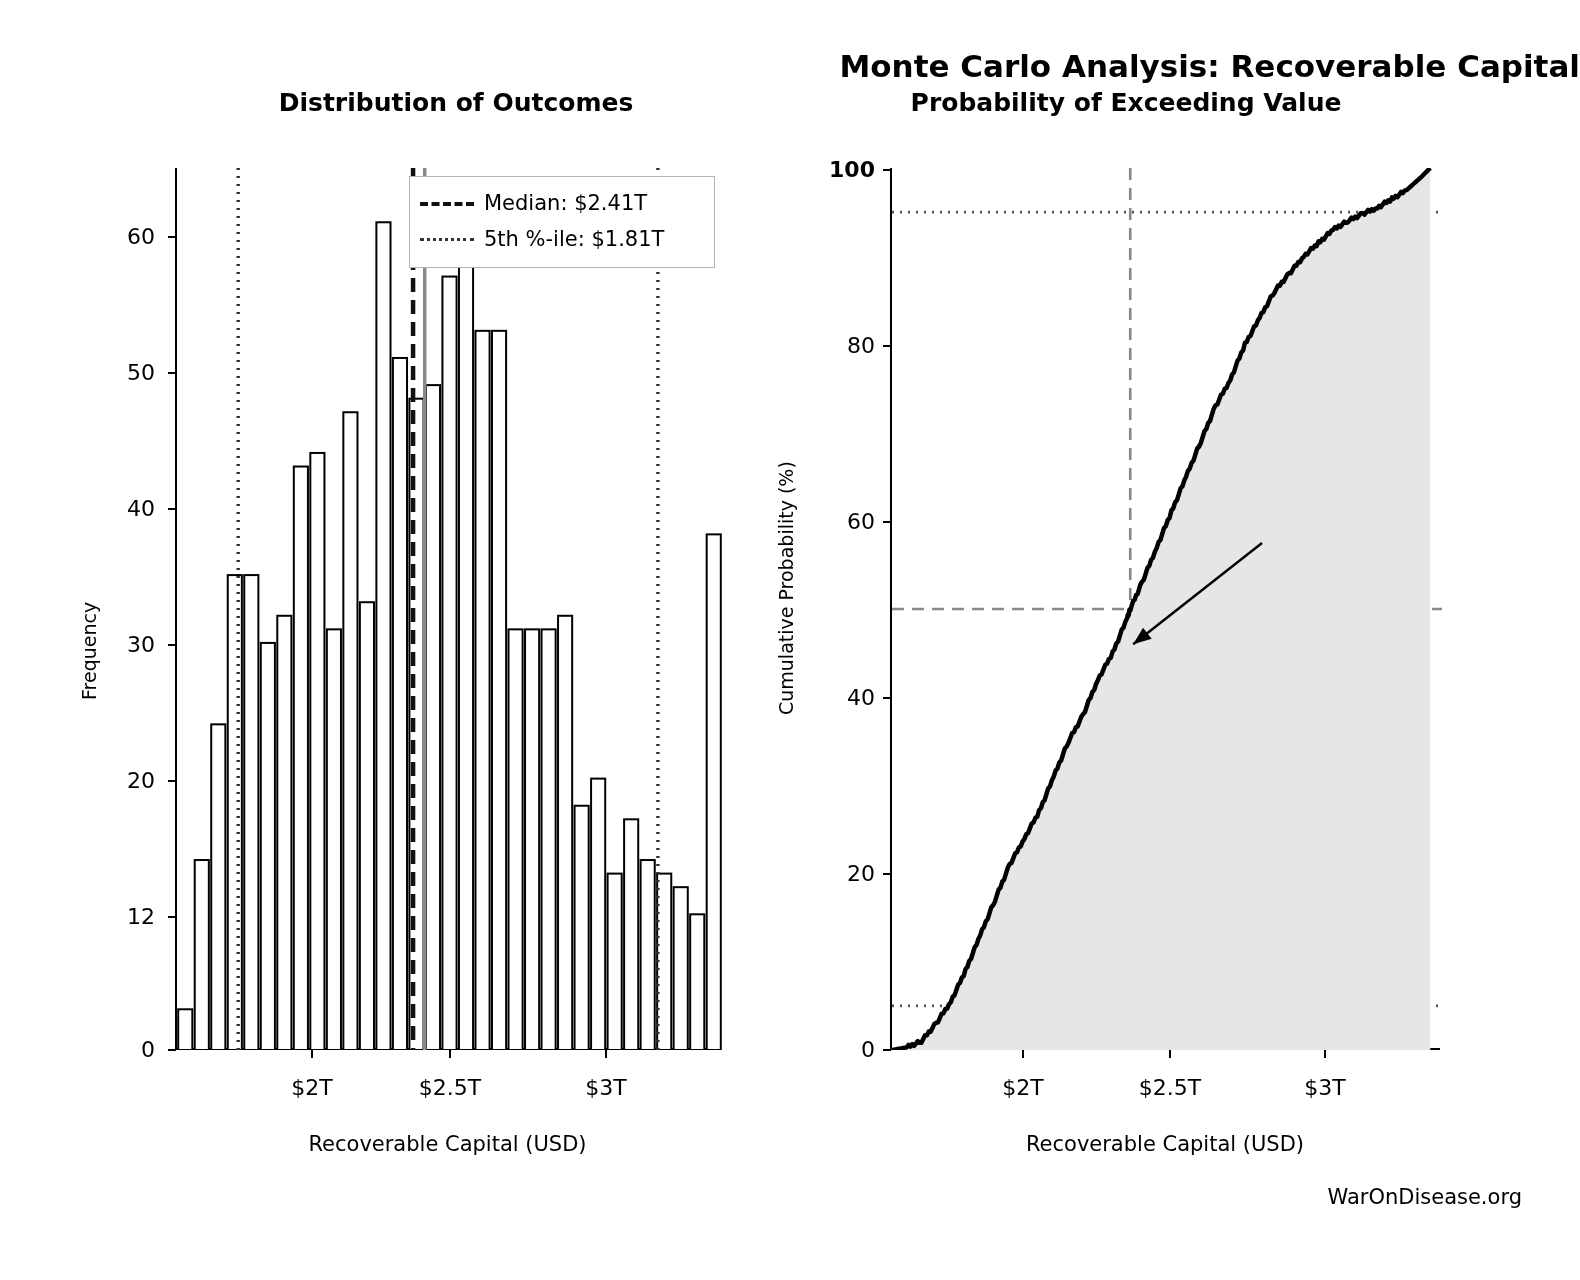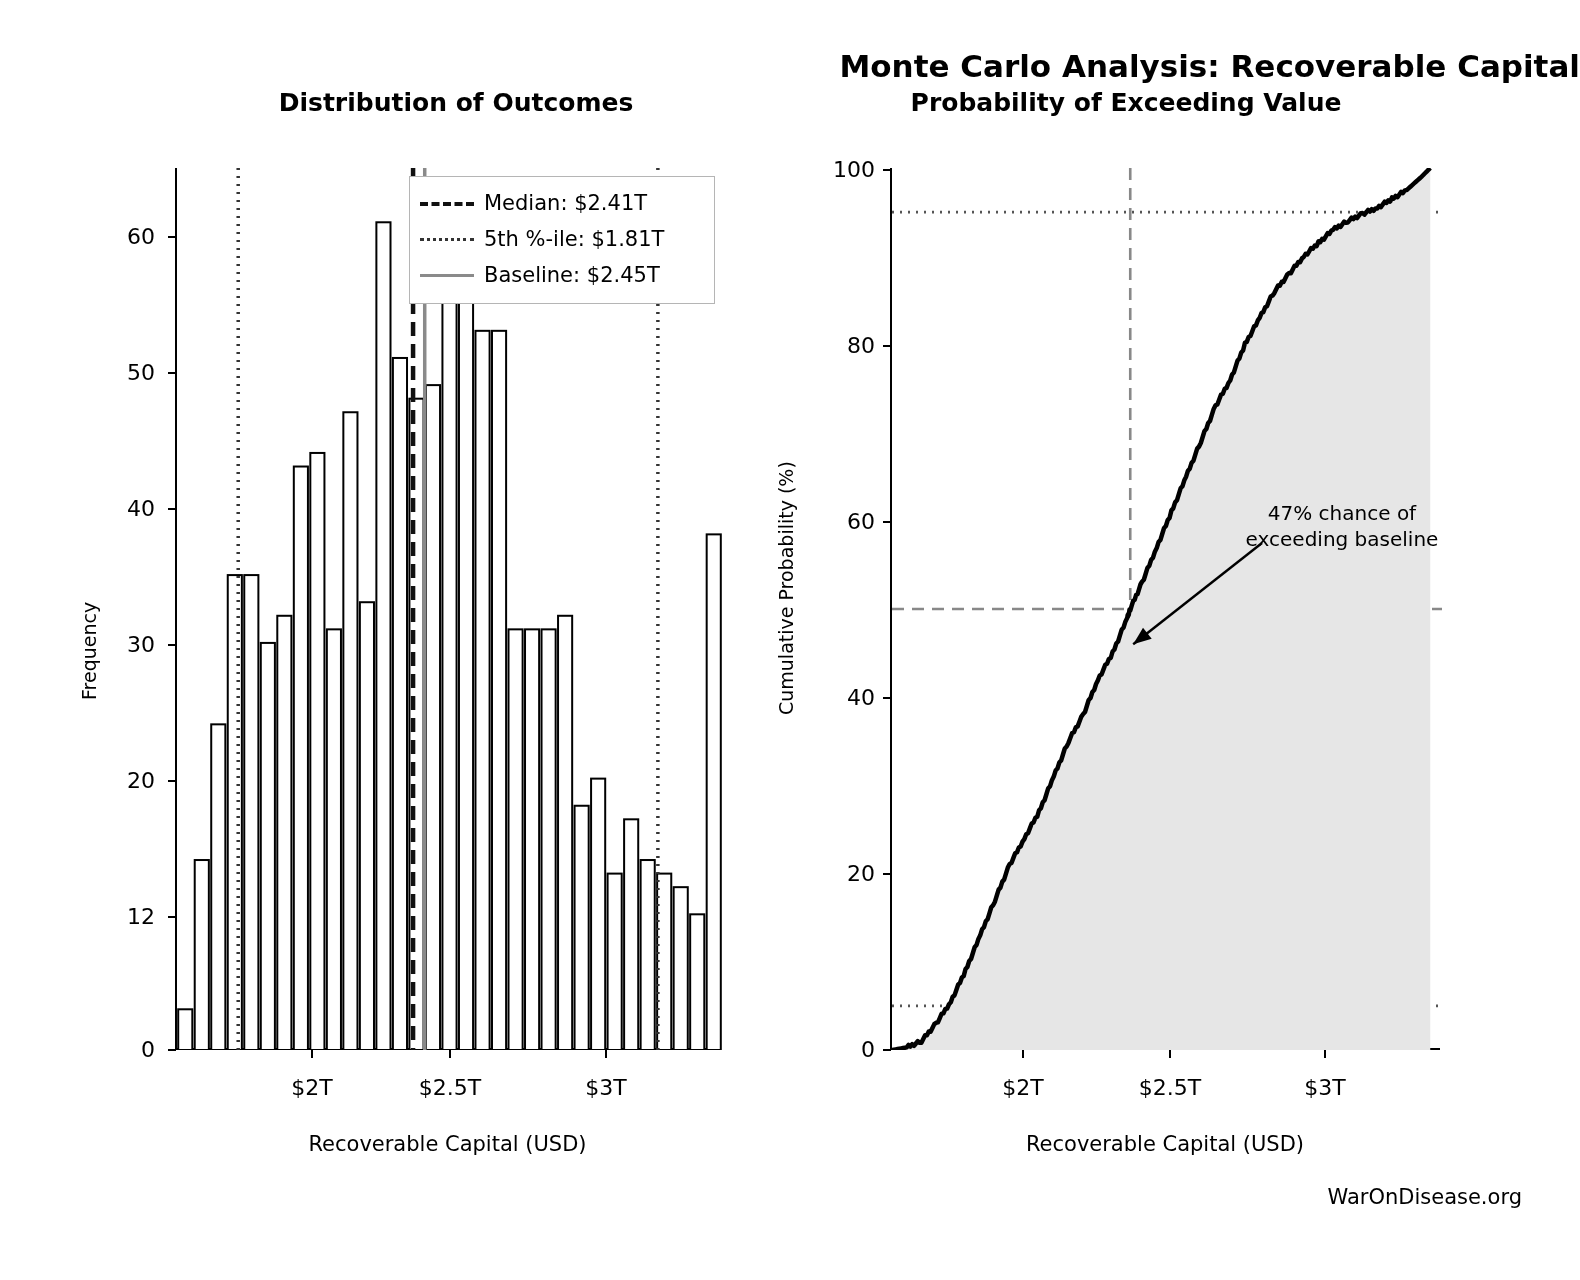--- a/index.html
+++ b/index.html
@@ -267,37 +267,31 @@
           <span class="lk-dashed"></span>
         </span>
       <span class="legend-label">Median: $2.41T</span>
     </div>
     <div class="legend-row">
       <span class="legend-key">
           <span class="lk-dotted1"></span>
         </span>
       <span class="legend-label">5th %-ile: $1.81T</span>
     </div>
-    <div class="legend-row">
-      <span class="legend-key">
-          <span class="lk-solid"></span>
-        </span>
-      <span class="legend-label">Baseline: $2.45T</span>
-    </div>
   </div>
 
   <div class="ylabel" id="ylabel-right">Cumulative Probability (%)</div>
   <div class="xlabel" id="xlabel-right">Recoverable Capital (USD)</div>
 
   <div class="ytick" style="left:815px; top:1037px; width:60px;">0</div>
   <div class="ytick" style="left:815px; top:861px; width:60px;">20</div>
   <div class="ytick" style="left:815px; top:685px; width:60px;">40</div>
   <div class="ytick" style="left:815px; top:509px; width:60px;">60</div>
   <div class="ytick" style="left:815px; top:333px; width:60px;">80</div>
-  <div class="ytick" style="left:805px; top:157px; width:70px;">100</div>
+  <div class="ytick" style="left:805px; top:157px; width:70px;font-weight:bold;">100</div>
 
   <div class="tickmark" style="left:883px; top:1049px; width:8px; height:2px;"></div>
   <div class="tickmark" style="left:883px; top:873px; width:8px; height:2px;"></div>
   <div class="tickmark" style="left:883px; top:697px; width:8px; height:2px;"></div>
   <div class="tickmark" style="left:883px; top:521px; width:8px; height:2px;"></div>
   <div class="tickmark" style="left:883px; top:345px; width:8px; height:2px;"></div>
   <div class="tickmark" style="left:883px; top:169px; width:8px; height:2px;"></div>
 
   <div class="xtick" style="left:963px; top:1075px; width:120px;">$2T</div>
   <div class="xtick" style="left:1110px; top:1075px; width:120px;">$2.5T</div>
@@ -313,20 +307,16 @@
         <line x1="0" y1="441.00" x2="550" y2="441.00" stroke="#888888" stroke-width="2.6" stroke-dasharray="12,8"></line>
         <line x1="0" y1="44.10" x2="550" y2="44.10" stroke="#555555" stroke-width="2.6" stroke-dasharray="2,6"></line>
         <line x1="238.24" y1="0" x2="238.24" y2="882" stroke="#888888" stroke-width="2.6" stroke-dasharray="12,8"></line>
         <path d="M0.00,882.00 L1.84,881.67 L3.68,881.34 L5.51,881.01 L7.35,880.68 L9.19,880.35 L11.03,880.02 L12.87,879.68 L14.71,879.35 L16.54,876.98 L18.38,878.61 L20.22,876.24 L22.06,877.87 L23.90,875.50 L25.74,873.12 L27.57,874.75 L29.41,874.78 L31.25,870.97 L33.09,867.17 L34.93,867.36 L36.76,863.56 L38.60,863.75 L40.44,859.95 L42.28,856.14 L44.12,854.74 L45.96,854.38 L47.79,850.03 L49.63,845.67 L51.47,845.31 L53.31,840.96 L55.15,840.60 L56.99,836.25 L58.82,834.29 L60.66,828.83 L62.50,827.37 L64.34,821.91 L66.18,816.46 L68.01,815.00 L69.85,809.54 L71.69,808.08 L73.53,801.02 L75.37,799.01 L77.21,793.00 L79.04,790.99 L80.88,784.98 L82.72,778.97 L84.56,776.96 L86.40,770.95 L88.24,767.34 L90.07,761.33 L91.91,759.32 L93.75,753.31 L95.59,751.30 L97.43,745.29 L99.26,739.28 L101.10,737.27 L102.94,733.66 L104.78,727.65 L106.62,721.64 L108.46,719.63 L110.29,713.62 L112.13,711.61 L113.97,705.60 L115.81,699.59 L117.65,695.98 L119.49,695.07 L121.32,690.16 L123.16,685.26 L125.00,684.35 L126.84,679.44 L128.68,678.54 L130.51,673.63 L132.35,671.12 L134.19,666.21 L136.03,665.31 L137.87,660.40 L139.71,655.49 L141.54,654.58 L143.38,649.68 L145.22,648.77 L147.06,642.26 L148.90,640.25 L150.74,634.24 L152.57,632.23 L154.41,626.22 L156.25,620.21 L158.09,618.20 L159.93,612.19 L161.76,608.58 L163.60,602.57 L165.44,600.56 L167.28,594.55 L169.12,592.54 L170.96,586.53 L172.79,580.52 L174.63,578.51 L176.47,574.90 L178.31,569.99 L180.15,565.08 L181.99,564.18 L183.82,559.27 L185.66,558.36 L187.50,553.45 L189.34,548.55 L191.18,546.04 L193.01,544.03 L194.85,538.02 L196.69,532.01 L198.53,530.00 L200.37,523.99 L202.21,521.98 L204.04,515.97 L205.88,512.36 L207.72,507.45 L209.56,506.55 L211.40,501.64 L213.24,496.73 L215.07,495.82 L216.91,490.91 L218.75,490.01 L220.59,483.50 L222.43,481.49 L224.26,475.48 L226.10,473.47 L227.94,467.46 L229.78,461.45 L231.62,459.44 L233.46,453.43 L235.29,449.82 L235.66,447.12 L236.03,448.42 L236.40,445.71 L236.76,447.01 L237.13,444.31 L237.50,441.60 L237.87,442.90 L238.24,442.60 L239.71,437.69 L241.18,432.78 L242.65,431.88 L244.12,426.97 L245.59,426.06 L247.06,421.15 L248.53,416.25 L250.00,413.74 L251.84,411.73 L253.68,405.72 L255.51,399.71 L257.35,397.70 L259.19,391.69 L261.03,389.68 L262.87,383.67 L264.71,380.06 L266.54,374.05 L268.38,372.04 L270.22,366.03 L272.06,360.02 L273.90,358.01 L275.74,352.00 L277.57,349.99 L279.41,342.38 L281.25,340.37 L283.09,334.36 L284.93,332.35 L286.76,326.34 L288.60,320.33 L290.44,318.32 L292.28,312.31 L294.12,308.70 L295.96,302.69 L297.79,300.68 L299.63,294.67 L301.47,292.66 L303.31,286.65 L305.15,280.64 L306.99,278.63 L308.82,275.02 L310.66,269.01 L312.50,263.00 L314.34,260.99 L316.18,254.98 L318.01,252.97 L319.85,246.96 L321.69,240.95 L323.53,237.34 L325.37,236.43 L327.21,231.52 L329.04,226.62 L330.88,225.71 L332.72,220.80 L334.56,219.89 L336.40,214.99 L338.24,212.48 L340.07,206.47 L341.91,204.46 L343.75,198.45 L345.59,192.44 L347.43,190.43 L349.26,184.42 L351.10,182.41 L352.94,174.80 L354.78,173.89 L356.62,168.98 L358.46,168.08 L360.29,163.17 L362.13,158.26 L363.97,157.36 L365.81,152.45 L367.65,149.94 L369.49,145.03 L371.32,144.13 L373.16,139.22 L375.00,138.31 L376.84,133.40 L378.68,128.50 L380.51,127.59 L382.35,125.08 L384.19,121.28 L386.03,117.47 L387.87,117.67 L389.71,113.86 L391.54,114.06 L393.38,110.25 L395.22,106.45 L397.06,105.04 L398.90,105.24 L400.74,101.43 L402.57,97.63 L404.41,97.82 L406.25,94.01 L408.09,94.21 L409.93,90.40 L411.76,89.00 L413.60,85.75 L415.44,86.49 L417.28,83.24 L419.12,79.98 L420.96,80.73 L422.79,77.48 L424.63,78.22 L426.47,73.37 L428.31,74.12 L430.15,70.86 L431.99,71.61 L433.82,68.35 L435.66,65.10 L437.50,65.85 L439.34,62.59 L441.18,61.74 L443.01,59.04 L444.85,60.34 L446.69,57.63 L448.53,58.93 L450.37,56.23 L452.21,53.53 L454.04,54.82 L455.88,54.52 L457.72,52.04 L459.56,49.56 L461.40,51.07 L463.24,48.59 L465.07,50.11 L466.91,47.63 L468.75,45.15 L470.59,45.06 L472.43,46.69 L474.26,44.32 L476.10,41.95 L477.94,43.58 L479.78,41.21 L481.62,42.83 L483.46,40.46 L485.29,40.49 L487.13,37.79 L488.97,39.09 L490.81,36.38 L492.65,33.68 L494.49,34.98 L496.32,32.28 L498.16,33.57 L500.00,29.27 L501.84,30.57 L503.68,27.87 L505.51,29.16 L507.35,26.46 L509.19,23.76 L511.03,25.06 L512.87,22.35 L514.71,22.05 L516.54,20.40 L518.38,18.74 L520.22,17.09 L522.06,15.44 L523.90,13.78 L525.74,12.13 L527.57,10.47 L529.41,8.82 L530.51,7.72 L531.62,6.62 L532.72,5.51 L533.82,4.41 L534.93,3.31 L536.03,2.21 L537.13,1.10 L538.24,0.00 L538.24,882 L0.00,882 Z" fill="#e6e6e6" stroke="none"></path>
         <path d="M0.00,882.00 L1.84,881.67 L3.68,881.34 L5.51,881.01 L7.35,880.68 L9.19,880.35 L11.03,880.02 L12.87,879.68 L14.71,879.35 L16.54,876.98 L18.38,878.61 L20.22,876.24 L22.06,877.87 L23.90,875.50 L25.74,873.12 L27.57,874.75 L29.41,874.78 L31.25,870.97 L33.09,867.17 L34.93,867.36 L36.76,863.56 L38.60,863.75 L40.44,859.95 L42.28,856.14 L44.12,854.74 L45.96,854.38 L47.79,850.03 L49.63,845.67 L51.47,845.31 L53.31,840.96 L55.15,840.60 L56.99,836.25 L58.82,834.29 L60.66,828.83 L62.50,827.37 L64.34,821.91 L66.18,816.46 L68.01,815.00 L69.85,809.54 L71.69,808.08 L73.53,801.02 L75.37,799.01 L77.21,793.00 L79.04,790.99 L80.88,784.98 L82.72,778.97 L84.56,776.96 L86.40,770.95 L88.24,767.34 L90.07,761.33 L91.91,759.32 L93.75,753.31 L95.59,751.30 L97.43,745.29 L99.26,739.28 L101.10,737.27 L102.94,733.66 L104.78,727.65 L106.62,721.64 L108.46,719.63 L110.29,713.62 L112.13,711.61 L113.97,705.60 L115.81,699.59 L117.65,695.98 L119.49,695.07 L121.32,690.16 L123.16,685.26 L125.00,684.35 L126.84,679.44 L128.68,678.54 L130.51,673.63 L132.35,671.12 L134.19,666.21 L136.03,665.31 L137.87,660.40 L139.71,655.49 L141.54,654.58 L143.38,649.68 L145.22,648.77 L147.06,642.26 L148.90,640.25 L150.74,634.24 L152.57,632.23 L154.41,626.22 L156.25,620.21 L158.09,618.20 L159.93,612.19 L161.76,608.58 L163.60,602.57 L165.44,600.56 L167.28,594.55 L169.12,592.54 L170.96,586.53 L172.79,580.52 L174.63,578.51 L176.47,574.90 L178.31,569.99 L180.15,565.08 L181.99,564.18 L183.82,559.27 L185.66,558.36 L187.50,553.45 L189.34,548.55 L191.18,546.04 L193.01,544.03 L194.85,538.02 L196.69,532.01 L198.53,530.00 L200.37,523.99 L202.21,521.98 L204.04,515.97 L205.88,512.36 L207.72,507.45 L209.56,506.55 L211.40,501.64 L213.24,496.73 L215.07,495.82 L216.91,490.91 L218.75,490.01 L220.59,483.50 L222.43,481.49 L224.26,475.48 L226.10,473.47 L227.94,467.46 L229.78,461.45 L231.62,459.44 L233.46,453.43 L235.29,449.82 L235.66,447.12 L236.03,448.42 L236.40,445.71 L236.76,447.01 L237.13,444.31 L237.50,441.60 L237.87,442.90 L238.24,442.60 L239.71,437.69 L241.18,432.78 L242.65,431.88 L244.12,426.97 L245.59,426.06 L247.06,421.15 L248.53,416.25 L250.00,413.74 L251.84,411.73 L253.68,405.72 L255.51,399.71 L257.35,397.70 L259.19,391.69 L261.03,389.68 L262.87,383.67 L264.71,380.06 L266.54,374.05 L268.38,372.04 L270.22,366.03 L272.06,360.02 L273.90,358.01 L275.74,352.00 L277.57,349.99 L279.41,342.38 L281.25,340.37 L283.09,334.36 L284.93,332.35 L286.76,326.34 L288.60,320.33 L290.44,318.32 L292.28,312.31 L294.12,308.70 L295.96,302.69 L297.79,300.68 L299.63,294.67 L301.47,292.66 L303.31,286.65 L305.15,280.64 L306.99,278.63 L308.82,275.02 L310.66,269.01 L312.50,263.00 L314.34,260.99 L316.18,254.98 L318.01,252.97 L319.85,246.96 L321.69,240.95 L323.53,237.34 L325.37,236.43 L327.21,231.52 L329.04,226.62 L330.88,225.71 L332.72,220.80 L334.56,219.89 L336.40,214.99 L338.24,212.48 L340.07,206.47 L341.91,204.46 L343.75,198.45 L345.59,192.44 L347.43,190.43 L349.26,184.42 L351.10,182.41 L352.94,174.80 L354.78,173.89 L356.62,168.98 L358.46,168.08 L360.29,163.17 L362.13,158.26 L363.97,157.36 L365.81,152.45 L367.65,149.94 L369.49,145.03 L371.32,144.13 L373.16,139.22 L375.00,138.31 L376.84,133.40 L378.68,128.50 L380.51,127.59 L382.35,125.08 L384.19,121.28 L386.03,117.47 L387.87,117.67 L389.71,113.86 L391.54,114.06 L393.38,110.25 L395.22,106.45 L397.06,105.04 L398.90,105.24 L400.74,101.43 L402.57,97.63 L404.41,97.82 L406.25,94.01 L408.09,94.21 L409.93,90.40 L411.76,89.00 L413.60,85.75 L415.44,86.49 L417.28,83.24 L419.12,79.98 L420.96,80.73 L422.79,77.48 L424.63,78.22 L426.47,73.37 L428.31,74.12 L430.15,70.86 L431.99,71.61 L433.82,68.35 L435.66,65.10 L437.50,65.85 L439.34,62.59 L441.18,61.74 L443.01,59.04 L444.85,60.34 L446.69,57.63 L448.53,58.93 L450.37,56.23 L452.21,53.53 L454.04,54.82 L455.88,54.52 L457.72,52.04 L459.56,49.56 L461.40,51.07 L463.24,48.59 L465.07,50.11 L466.91,47.63 L468.75,45.15 L470.59,45.06 L472.43,46.69 L474.26,44.32 L476.10,41.95 L477.94,43.58 L479.78,41.21 L481.62,42.83 L483.46,40.46 L485.29,40.49 L487.13,37.79 L488.97,39.09 L490.81,36.38 L492.65,33.68 L494.49,34.98 L496.32,32.28 L498.16,33.57 L500.00,29.27 L501.84,30.57 L503.68,27.87 L505.51,29.16 L507.35,26.46 L509.19,23.76 L511.03,25.06 L512.87,22.35 L514.71,22.05 L516.54,20.40 L518.38,18.74 L520.22,17.09 L522.06,15.44 L523.90,13.78 L525.74,12.13 L527.57,10.47 L529.41,8.82 L530.51,7.72 L531.62,6.62 L532.72,5.51 L533.82,4.41 L534.93,3.31 L536.03,2.21 L537.13,1.10 L538.24,0.00" fill="none" stroke="#000000" stroke-width="4.5" stroke-linejoin="round"></path>
         <line x1="370" y1="375" x2="241.2" y2="476.3" stroke="#000" stroke-width="2.4"></line>
         <polygon points="241.2,476.3 259.7,470.7 251.0,459.7" fill="#000"></polygon>
       </svg>
   </div>
 
-  <div id="annotation">
-    <div>47% chance of</div>
-    <div>exceeding baseline</div>
-  </div>
 
   <div id="footer">WarOnDisease.org</div>
 
 </div>
 
 </body></html>

